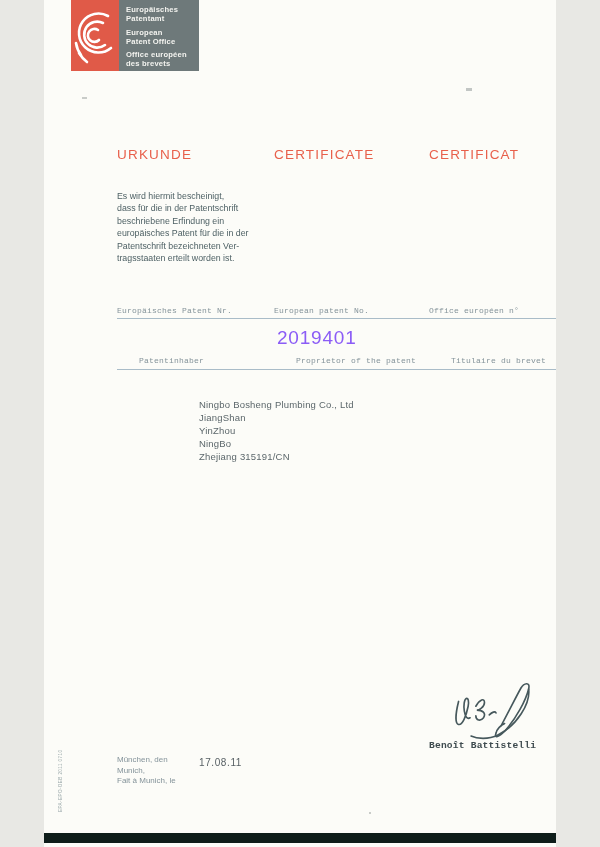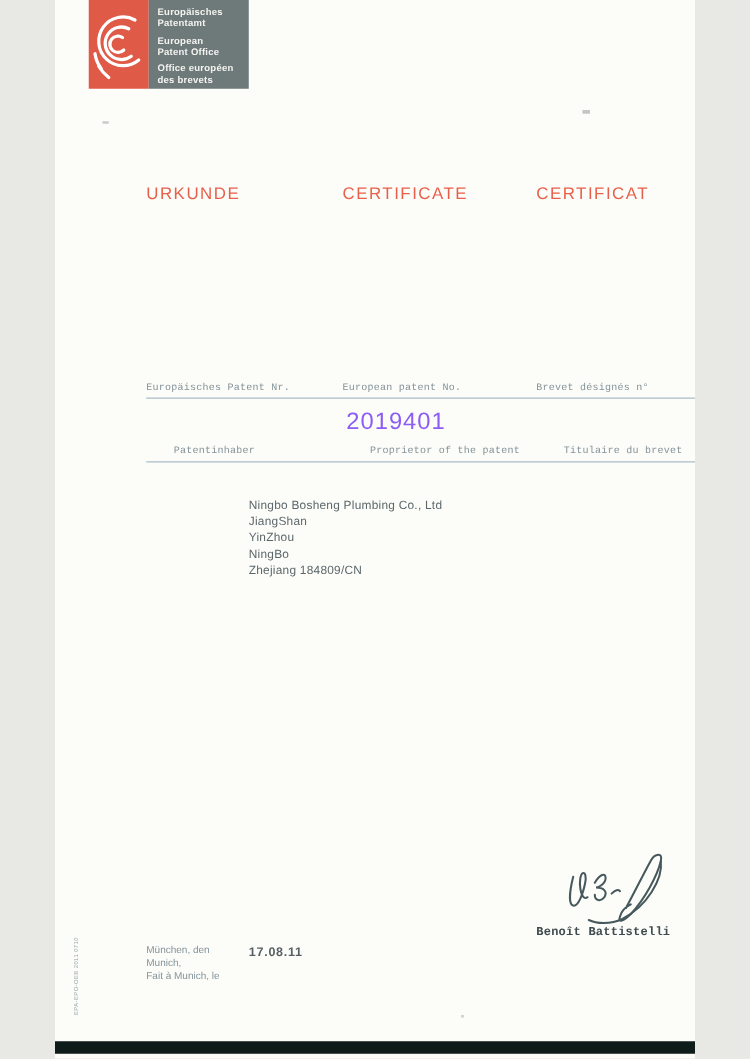--- a/index.html
+++ b/index.html
@@ -35,21 +35,21 @@
   
   .sig-svg{position:absolute;left:404px;top:680px;width:96px;height:64px;}
   .sig-name{position:absolute;left:385px;top:740px;font-size:9.6px;font-weight:bold;
     color:#3e4b4f;letter-spacing:.2px;font-family:Liberation Mono, monospace;}
   .sig-titles{position:absolute;left:385px;top:756px;font-size:8.3px;line-height:11px;
     color:#7e8b8f;white-space:pre-line;}
   
   .munich{position:absolute;left:73px;top:755px;font-size:8px;line-height:10.5px;
     color:#84939a;white-space:pre-line;}
   .date{position:absolute;left:155px;top:757px;font-size:10px;color:#565f63;
-    letter-spacing:.6px;font-weight:bold;}
+    letter-spacing:.6px;}
   
   .form-code{position:absolute;left:14px;top:812px;transform:rotate(-90deg);
     transform-origin:0 0;font-size:4.6px;color:#9aa8aa;letter-spacing:.4px;
     white-space:nowrap;}
   .scan-strip{position:absolute;left:0;top:833px;width:600px;height:10px;background:#0e1d1a;}
   .speck{position:absolute;background:#c9ccc9;}
   .speck-a{left:38px;top:97px;width:5px;height:2px;}
   .speck-b{left:422px;top:88px;width:6px;height:3px;background:#c2c6c4;}
   .speck-c{left:325px;top:812px;width:2px;height:2px;}
 </style>
@@ -75,40 +75,46 @@
     <div class="grp">European
 Patent Office</div>
     <div class="grp">Office européen
 des brevets</div>
   </div>
 
   <div class="heading col1">URKUNDE</div>
   <div class="heading col2">CERTIFICATE</div>
   <div class="heading col3">CERTIFICAT</div>
 
+  <div class="para col1">Es wird hiermit bescheinigt,
+dass für die in der Patentschrift
+beschriebene Erfindung ein
+europäisches Patent für die in der
+Patentschrift bezeichneten Ver-
+tragsstaaten erteilt worden ist.</div>
 
   <div class="row1">
     <div class="flabel col1">Europäisches Patent Nr.</div>
     <div class="flabel col2">European patent No.</div>
-    <div class="flabel col3">Brevet désignés n°</div>
+    <div class="flabel col3">Office européen n°</div>
   </div>
   <div class="rule rule1"></div>
   <div class="patent-no">2019401</div>
 
   <div class="row2">
     <div class="flabel col1">Patentinhaber</div>
     <div class="flabel col2">Proprietor of the patent</div>
     <div class="flabel col3">Titulaire du brevet</div>
   </div>
   <div class="rule rule2"></div>
   <div class="address">Ningbo Bosheng Plumbing Co., Ltd
 JiangShan
 YinZhou
 NingBo
-Zhejiang 184809/CN</div>
+Zhejiang 315191/CN</div>
 
   <svg class="sig-svg" viewBox="0 0 100 66">
     <g fill="none" stroke="#46585c" stroke-width="1.7" stroke-linecap="round">
       <path d="M11,22 C8,34 7,45 11,46 C15,47 19,37 21,27 C22,22 21,18 19,19 C17,20 16,26 17,32 C18,38 20,41 23,39"></path>
       <path d="M29,27 C33,20 38,18 38,23 C38,28 32,31 30,31 C36,31 40,34 37,39 C34,43 29,42 29,37"></path>
       <path d="M43,36 C46,33 49,32 50,34"></path>
       <path d="M55,48 C63,33 72,15 76,8 C79,3 86,1 84,9 C81,21 71,40 59,53 C53,59 48,61 50,55 C51,51 55,47 59,45"></path>
       <path d="M84,9 C86,24 72,47 52,57 C42,62 30,61 24,58"></path>
     </g>
   </svg>

